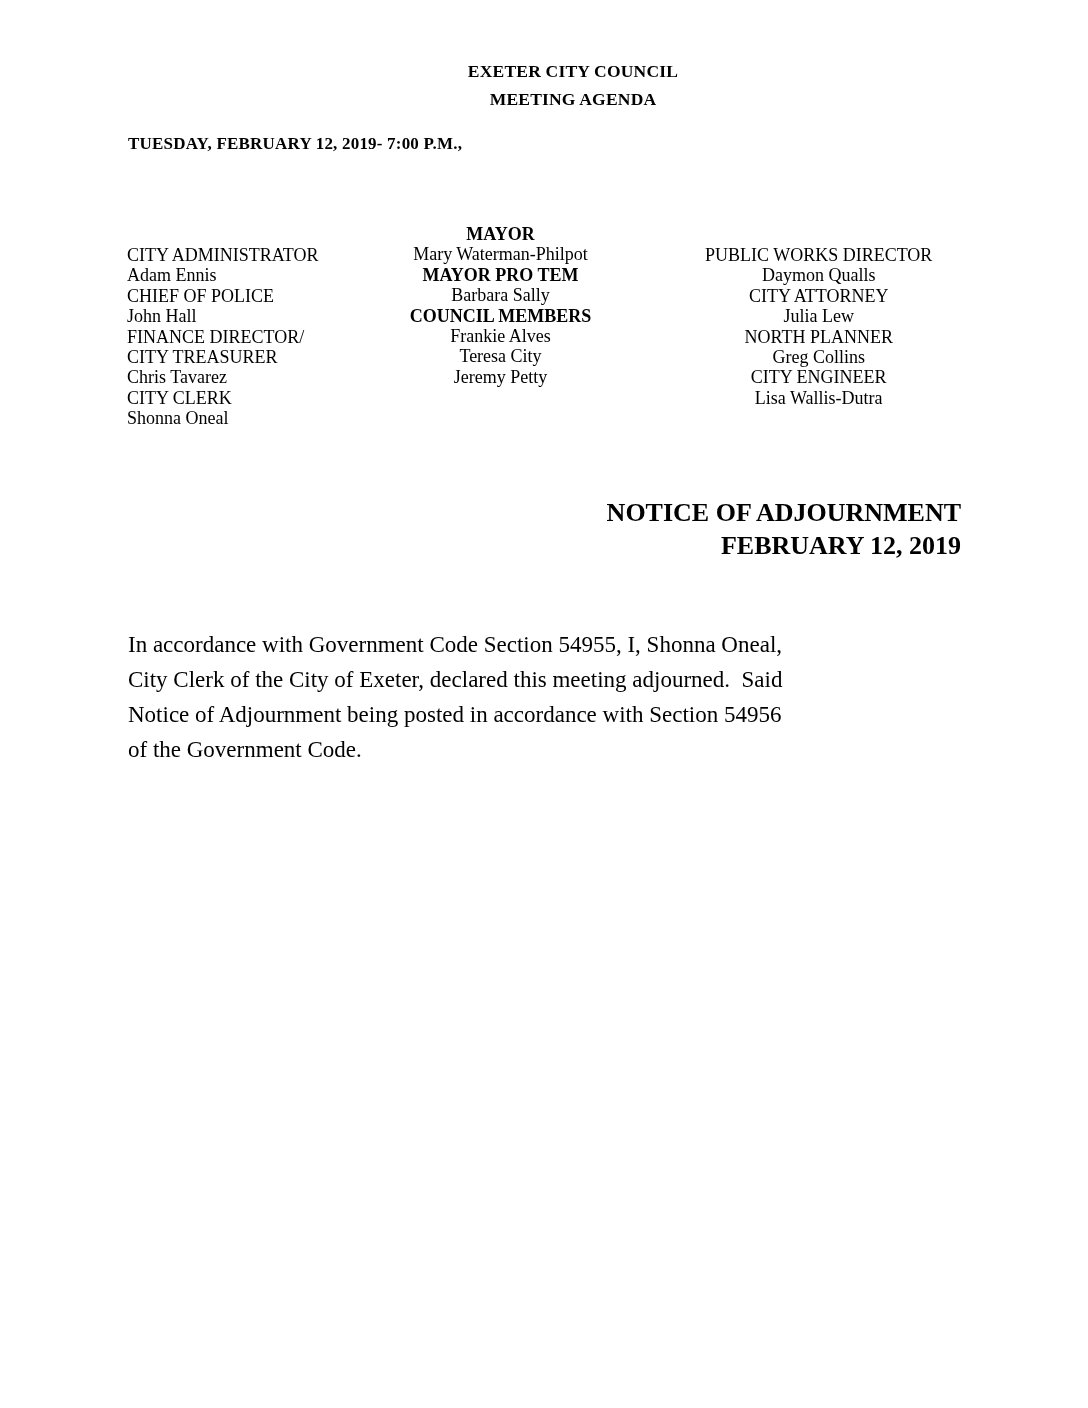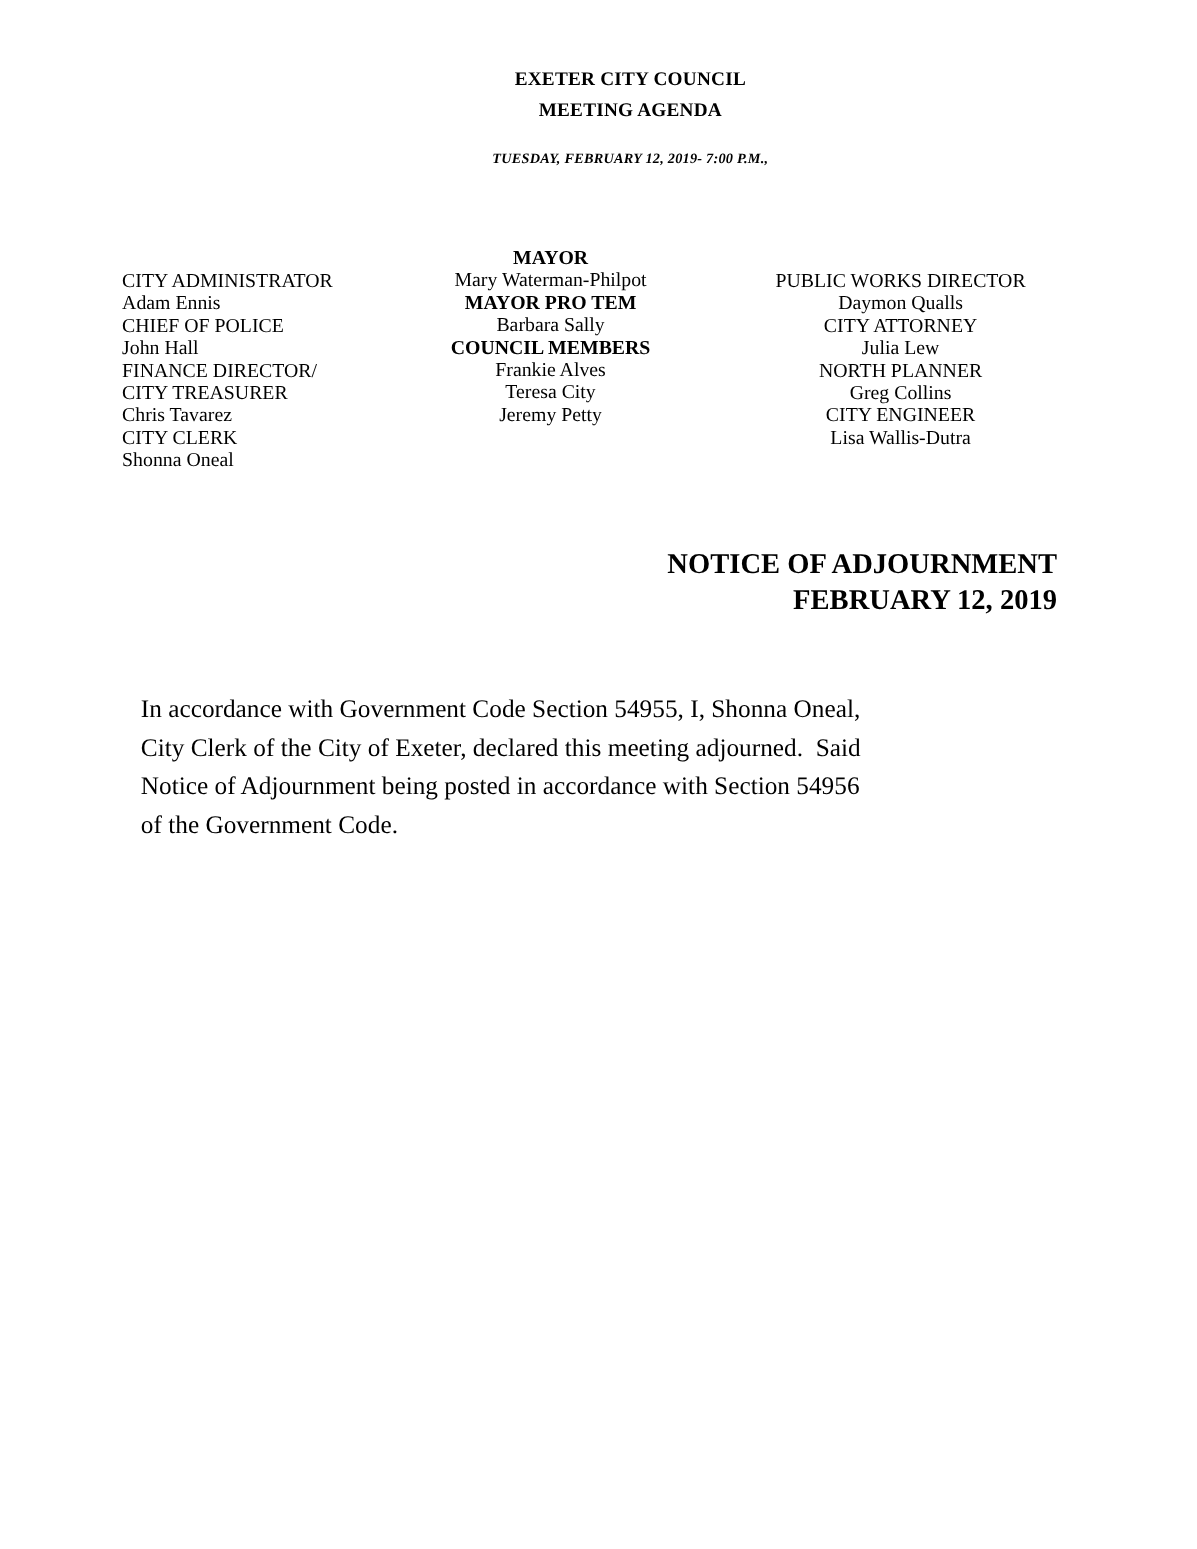--- a/index.html
+++ b/index.html
@@ -23,35 +23,33 @@
     font-weight: bold;
     font-size: 17.5px;
     line-height: 28px;
     letter-spacing: 0.2px;
   }
   .header-date {
     position: absolute;
     top: 131px;
     left: 128px;
     width: 890px;
-    text-align: center;
     font-weight: bold;
-    font-size: 13px;
+    font-size: 17px;
     line-height: 25px;
     letter-spacing: 0.2px;
-    font-style: italic;
   }
   
   .roster-col {
     position: absolute;
     font-size: 18px;
     line-height: 20.4px;
     white-space: nowrap;
   }
-  .roster-left   { left: 111px; top: 245px; text-align: left; }
+  .roster-left   { left: 127px; top: 245px; text-align: left; }
   .roster-center { left: 360px; top: 224px; width: 281px; text-align: center; }
   .roster-right  { left: 705px; top: 245px; text-align: center; }
   .roster-col div { height: 20.4px; }
   .roster-col .bold { font-weight: bold; }
   
   .notice-title {
     position: absolute;
     top: 496px;
     left: 128px;
     width: 833px;

